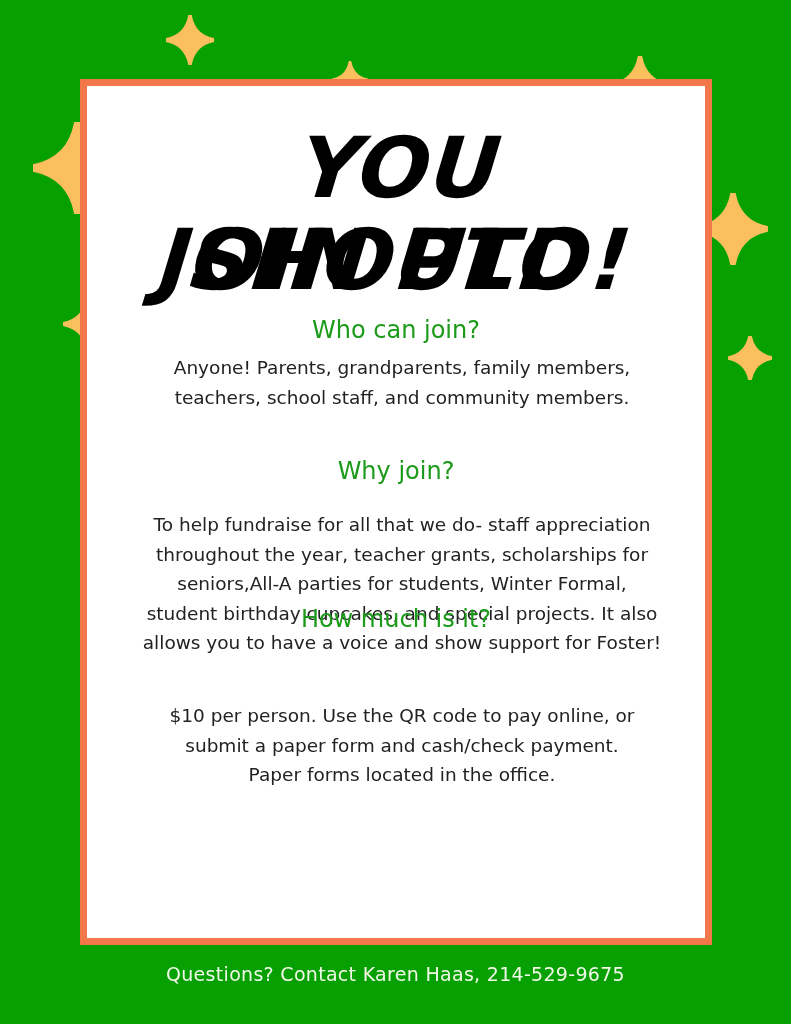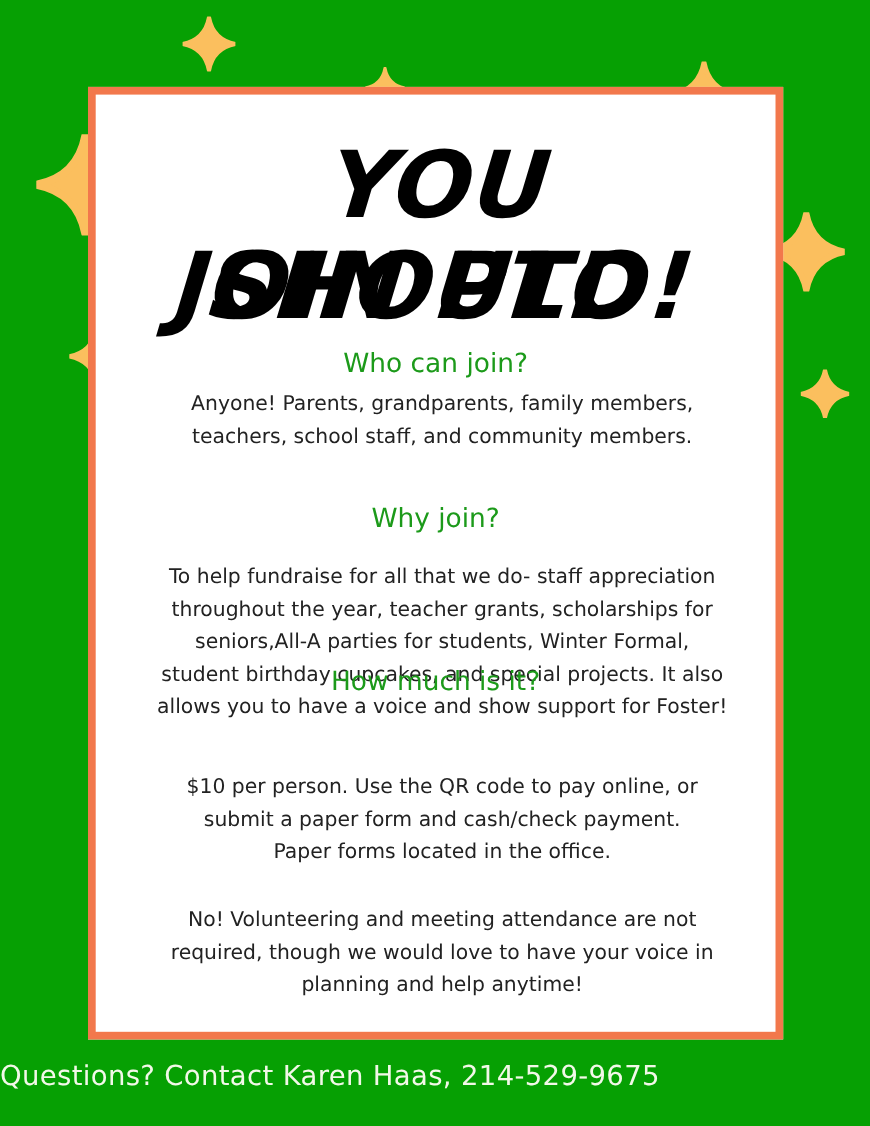--- a/index.html
+++ b/index.html
@@ -23,22 +23,22 @@
   .t2 { top:128px; }
   .h {
     position:absolute; left:0; right:0; text-align:center;
     color:#1c9a1a; font-size:24px; line-height:34px;
   }
   .p {
     position:absolute; left:0; right:0; text-align:center;
     color:#222; font-size:18.5px; line-height:29.5px; white-space:pre-line;padding-left:12px;
   }
   .footer {
-    position:absolute; left:0; right:0; top:963px; 
-    color:#f2f8e8; font-size:25px; letter-spacing:0.3px;
+    position:absolute; left:0; right:0; top:963px; text-align:center;
+    color:#f2f8e8; font-size:19px; letter-spacing:0.3px;
   }
   .sparkle { position:absolute; }
   .sparkle svg { display:block; width:100%; height:100%; }
 </style>
 </head>
 <body>
 
 <div class="sparkle" style="left:166px;top:15px;width:48px;height:50px;">
   <svg viewBox="0 0 100 100">
       <path d="M50 0 Q58 42 100 50 Q58 58 50 100 Q42 58 0 50 Q42 42 50 0Z" fill="#fbbf5e" stroke="#fbbf5e" stroke-width="8" stroke-linejoin="round"></path>
@@ -88,18 +88,15 @@
 throughout the year, teacher grants, scholarships for
 seniors,All-A parties for students, Winter Formal,
 student birthday cupcakes, and special projects. It also
 allows you to have a voice and show support for Foster!</div>
 
   <div class="h" style="top:516px;">How much is it?</div>
   <div class="p" style="top:594px;margin-top:21px;">$10 per person. Use the QR code to pay online, or
 submit a paper form and cash/check payment.
 Paper forms located in the office.</div>
 
-  <div class="p" style="top:736px;">No! Volunteering and meeting attendance are not
-required, though we would love to have your voice in
-planning and help anytime!</div>
 </div>
 
 <div class="footer">Questions? Contact Karen Haas, 214-529-9675</div>
 
 </body></html>

